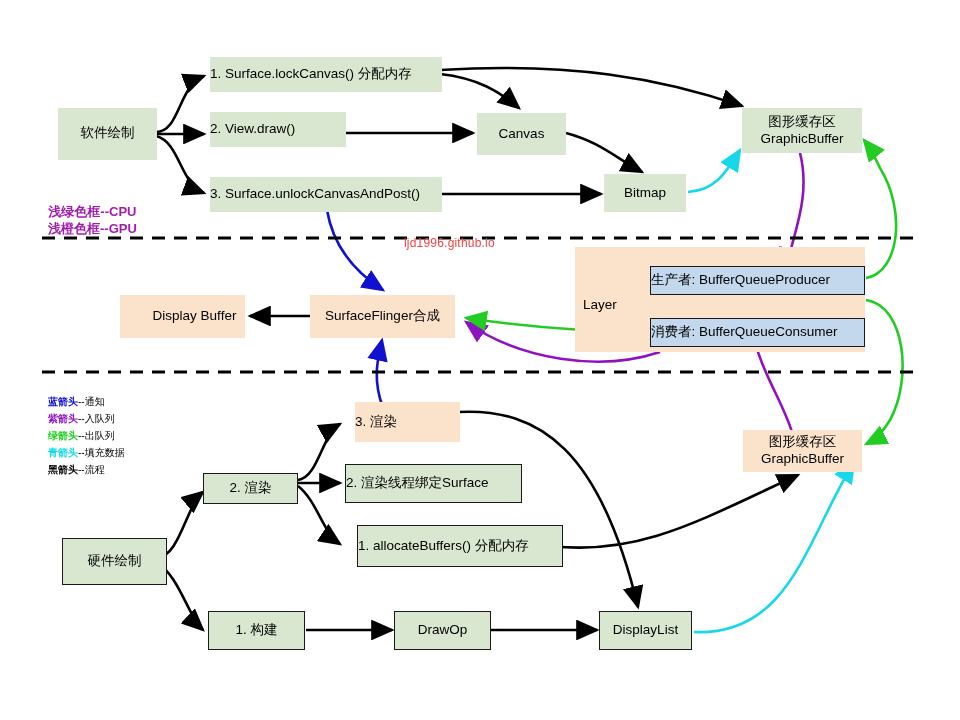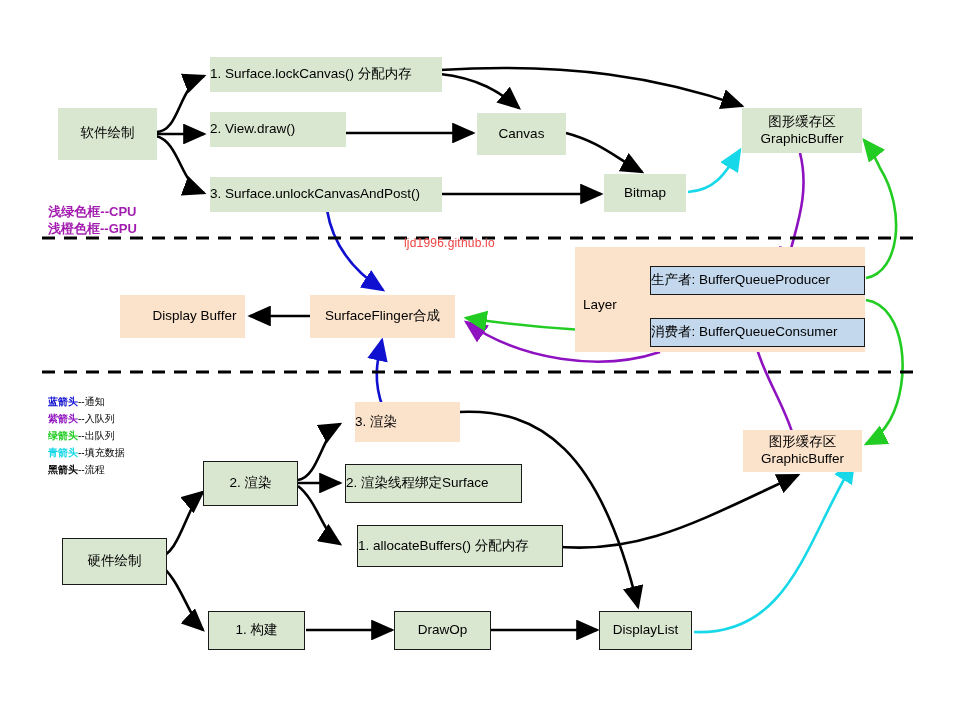--- a/index.html
+++ b/index.html
@@ -236,21 +236,21 @@
     </div>
     <div>
       <span class="lg-black">黑箭头</span><span class="lg-rest">--流程</span>
     </div>
   </div>
 
   <div class="node orange left-pad" style="left:355px; top:402px; width:105px; height:40px;">
     <span>3. 渲染</span>
   </div>
 
-  <div class="node green-b center" style="left:203px; top:461px; width:95px; height:45px;">
+  <div class="node green-b center" style="left:203px; top:473px; width:95px; height:31px;">
     <span>2. 渲染</span>
   </div>
 
   <div class="node green-b left-pad" style="left:345px; top:464px; width:177px; height:39px;">
     <span>2. 渲染线程绑定Surface</span>
   </div>
 
   <div class="node green-b left-pad" style="left:345px; top:525px; width:206px; height:42px;margin-left:12px;">
     <span>1. allocateBuffers() 分配内存</span>
   </div>

